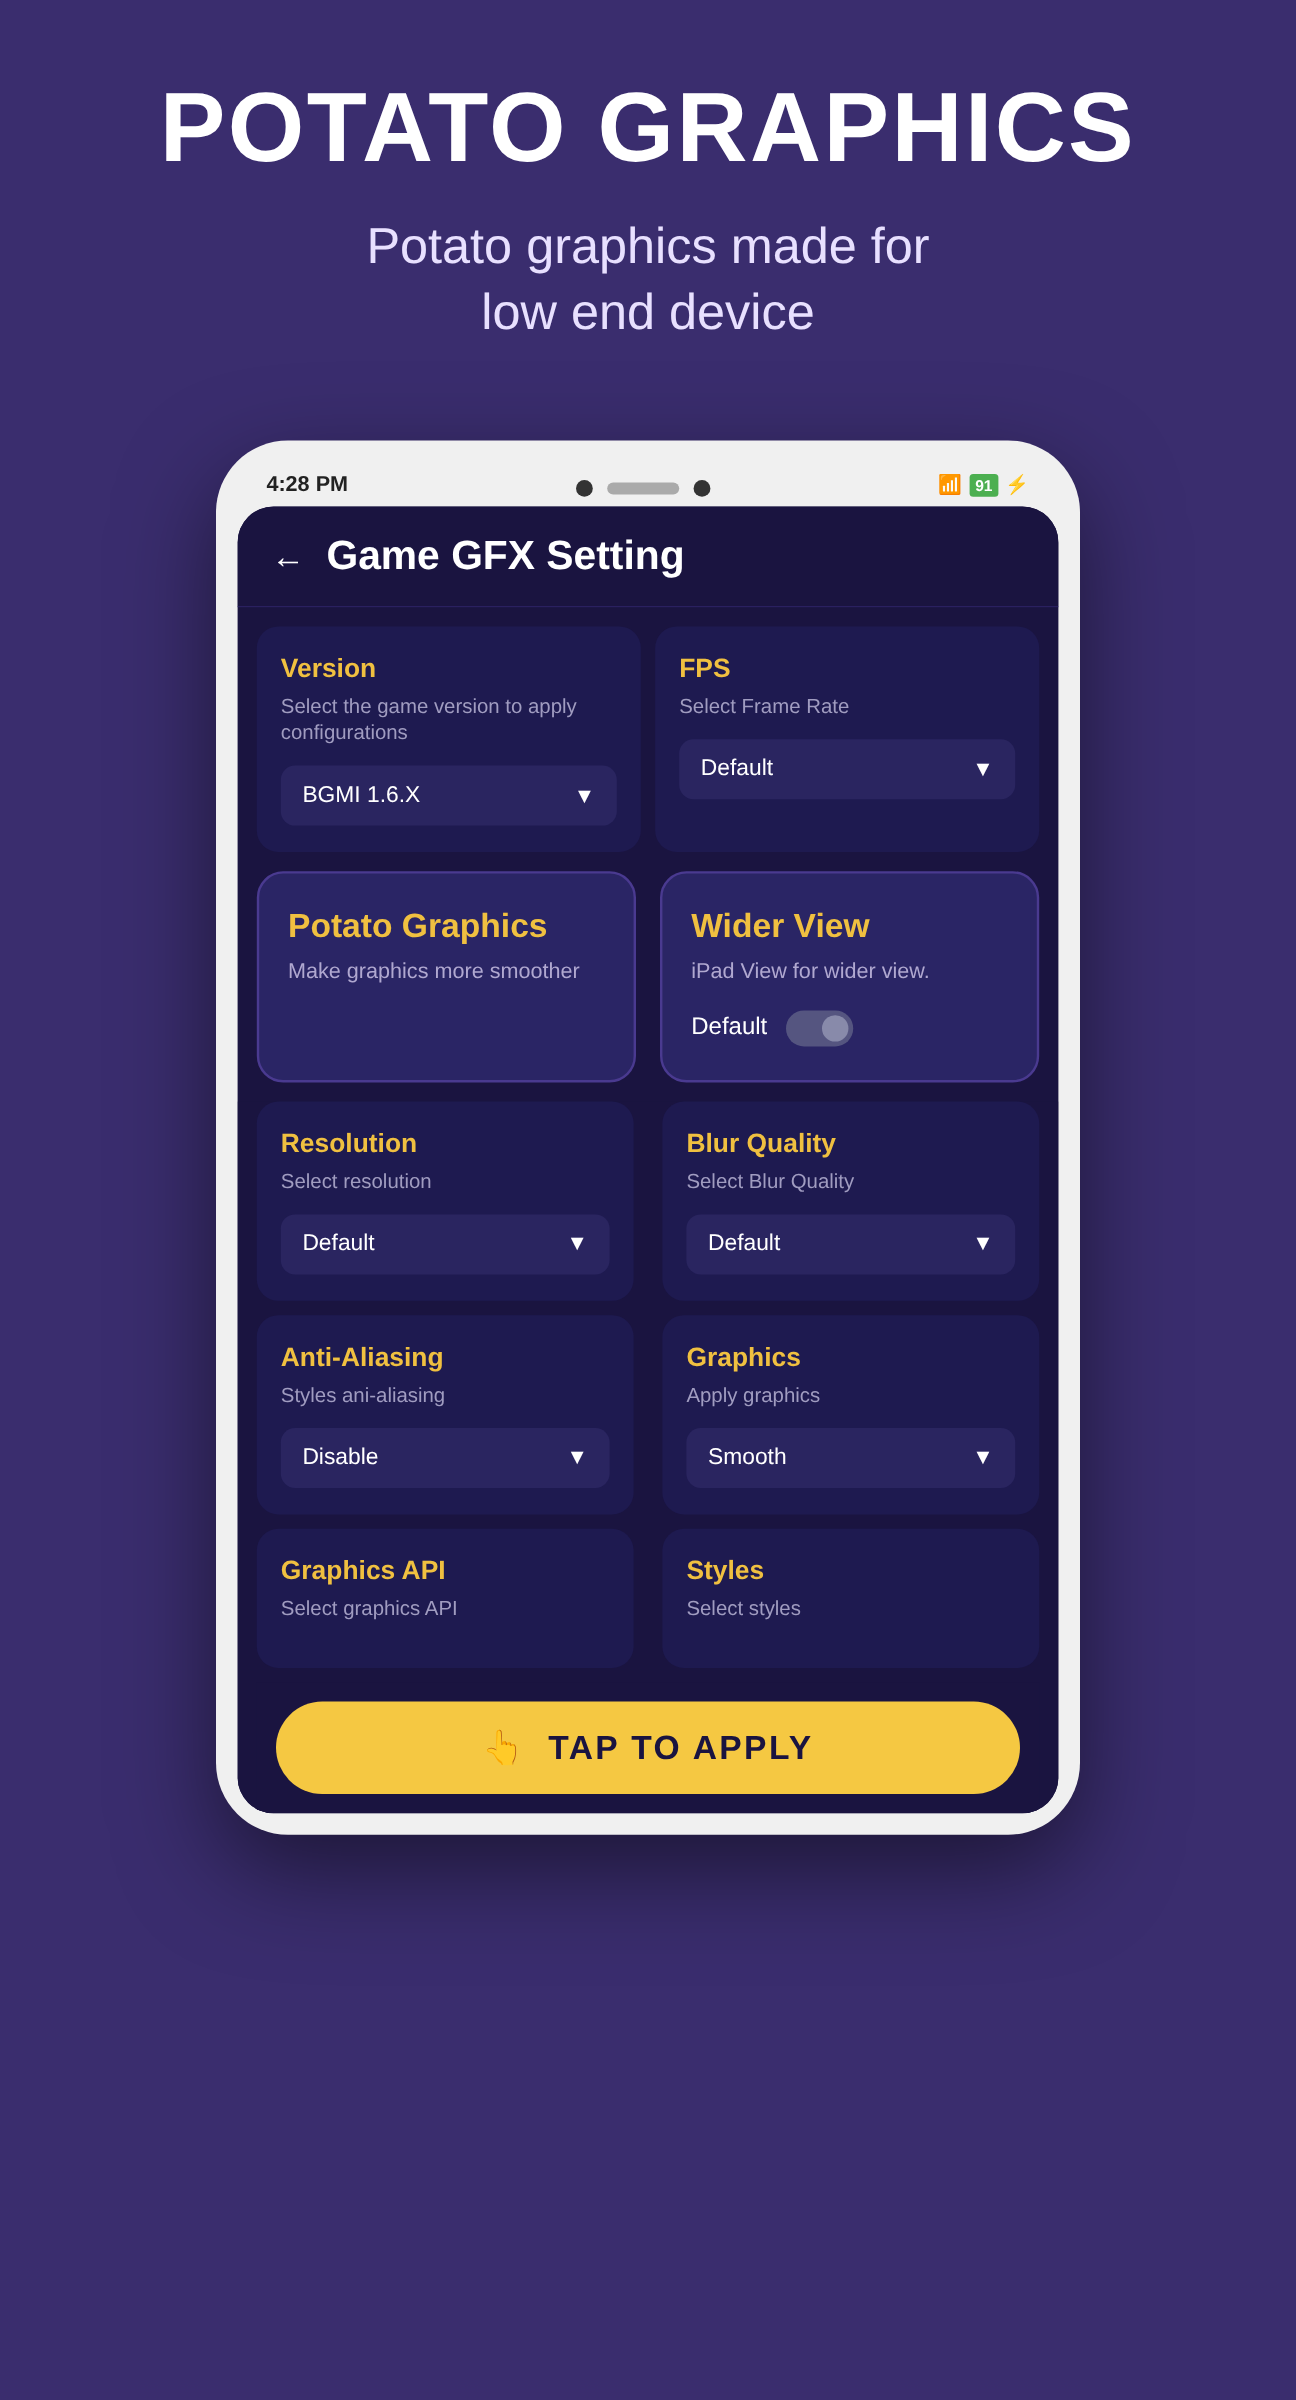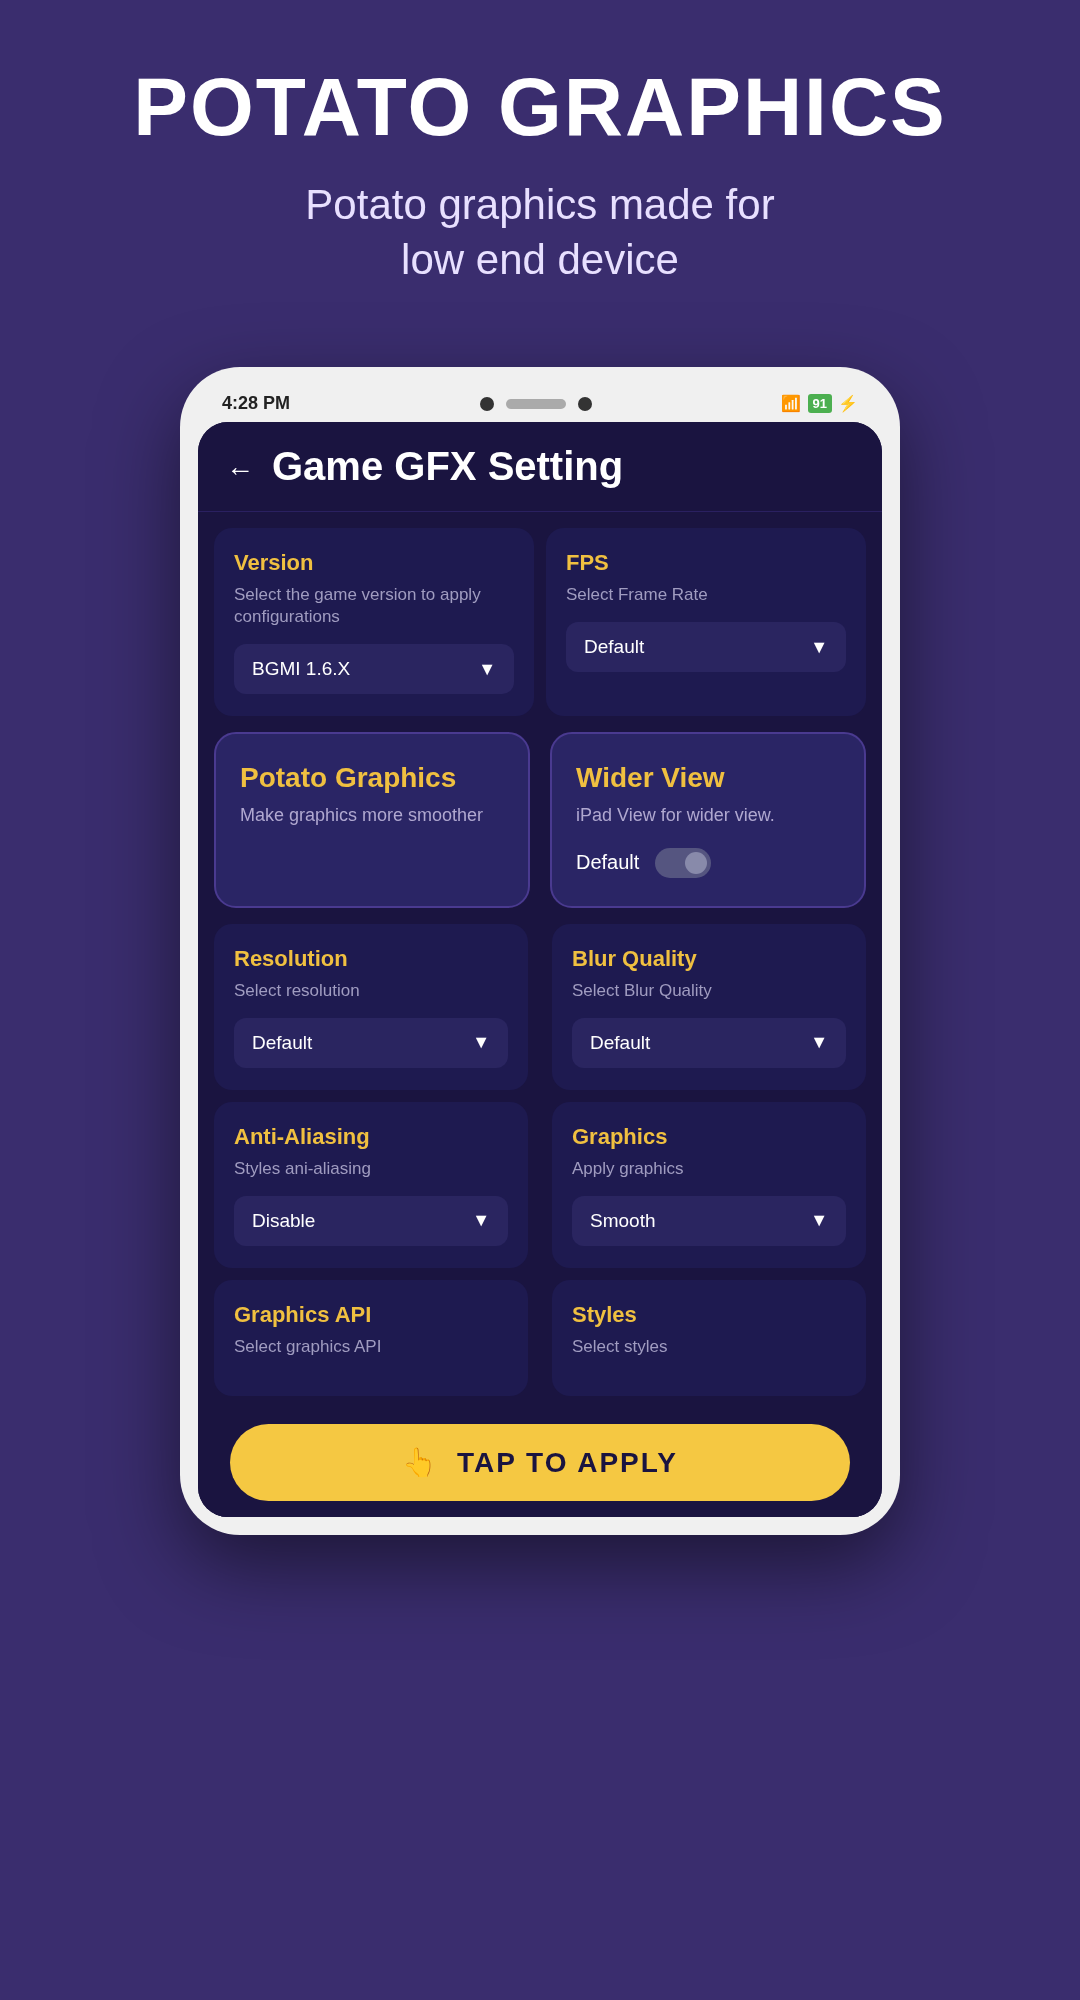--- a/index.html
+++ b/index.html
@@ -44,21 +44,21 @@
       background: #f0f0f0;
       border-radius: 60px;
       padding: 18px;
       box-shadow: 0 30px 80px rgba(0,0,0,0.5);
       position: relative;
     }
 
     .phone-top-bar {
       display: flex;
       justify-content: space-between;
-      align-items: center;
+      align-items: flex-end;
       padding: 8px 24px;
       background: #f0f0f0;
       border-radius: 42px 42px 0 0;
     }
 
     .phone-status-left {
       font-size: 18px;
       font-weight: 600;
       color: #222;
     }
@@ -116,21 +116,21 @@
       border-bottom: 1px solid #2a2060;
     }
 
     .back-arrow {
       color: #ffffff;
       font-size: 28px;
       font-weight: 300;
     }
 
     .app-header-title {
-      font-size: 40px;
+      font-size: 34px;
       font-weight: 700;
       color: #ffffff;
     }
 
     
     .cards-grid {
       display: grid;
       grid-template-columns: 1fr 1fr;
       gap: 12px;
       padding: 16px;

